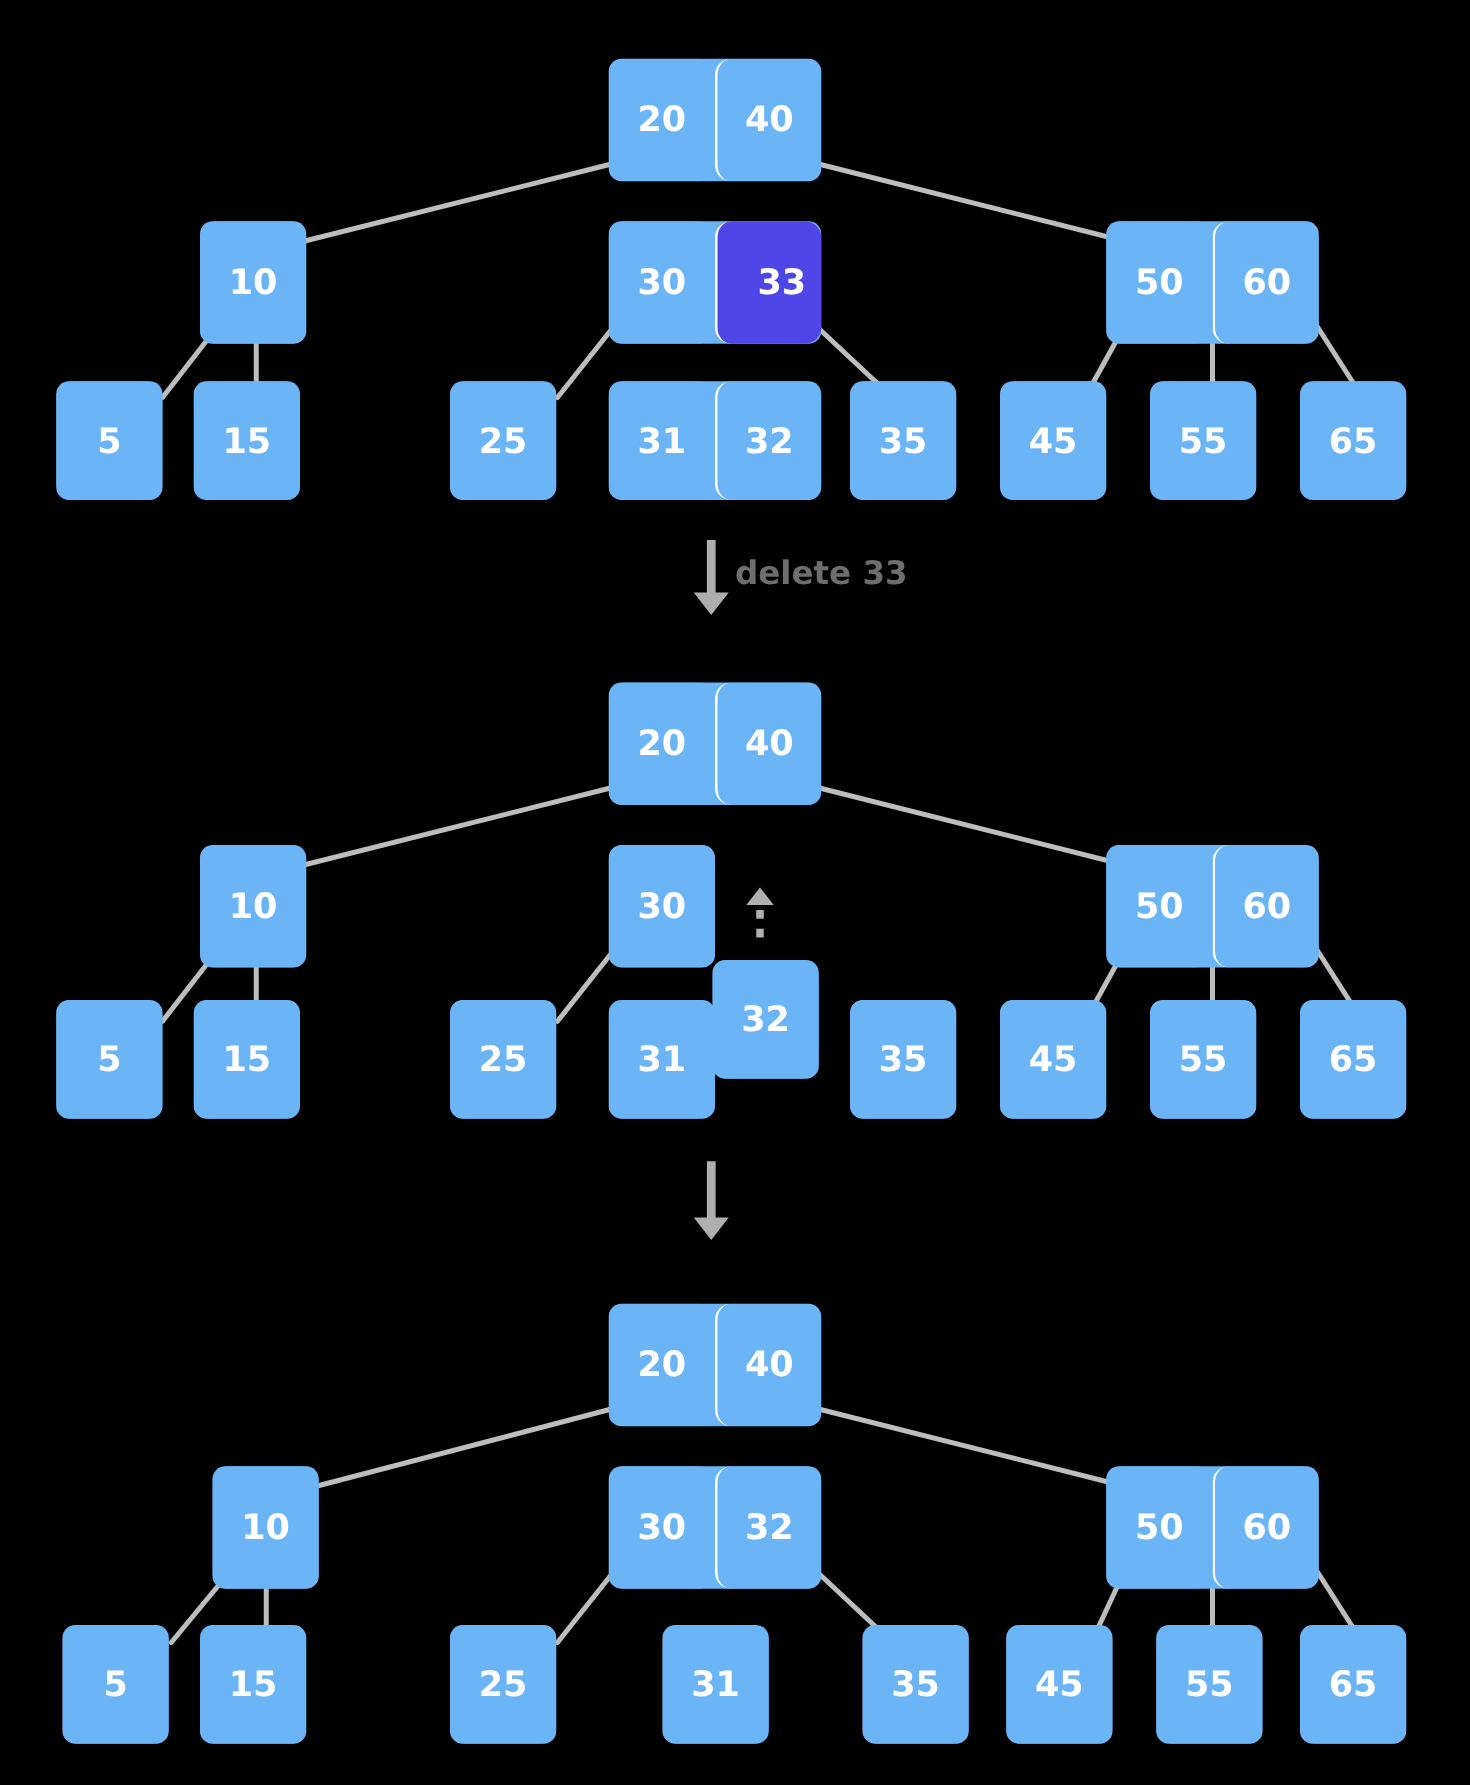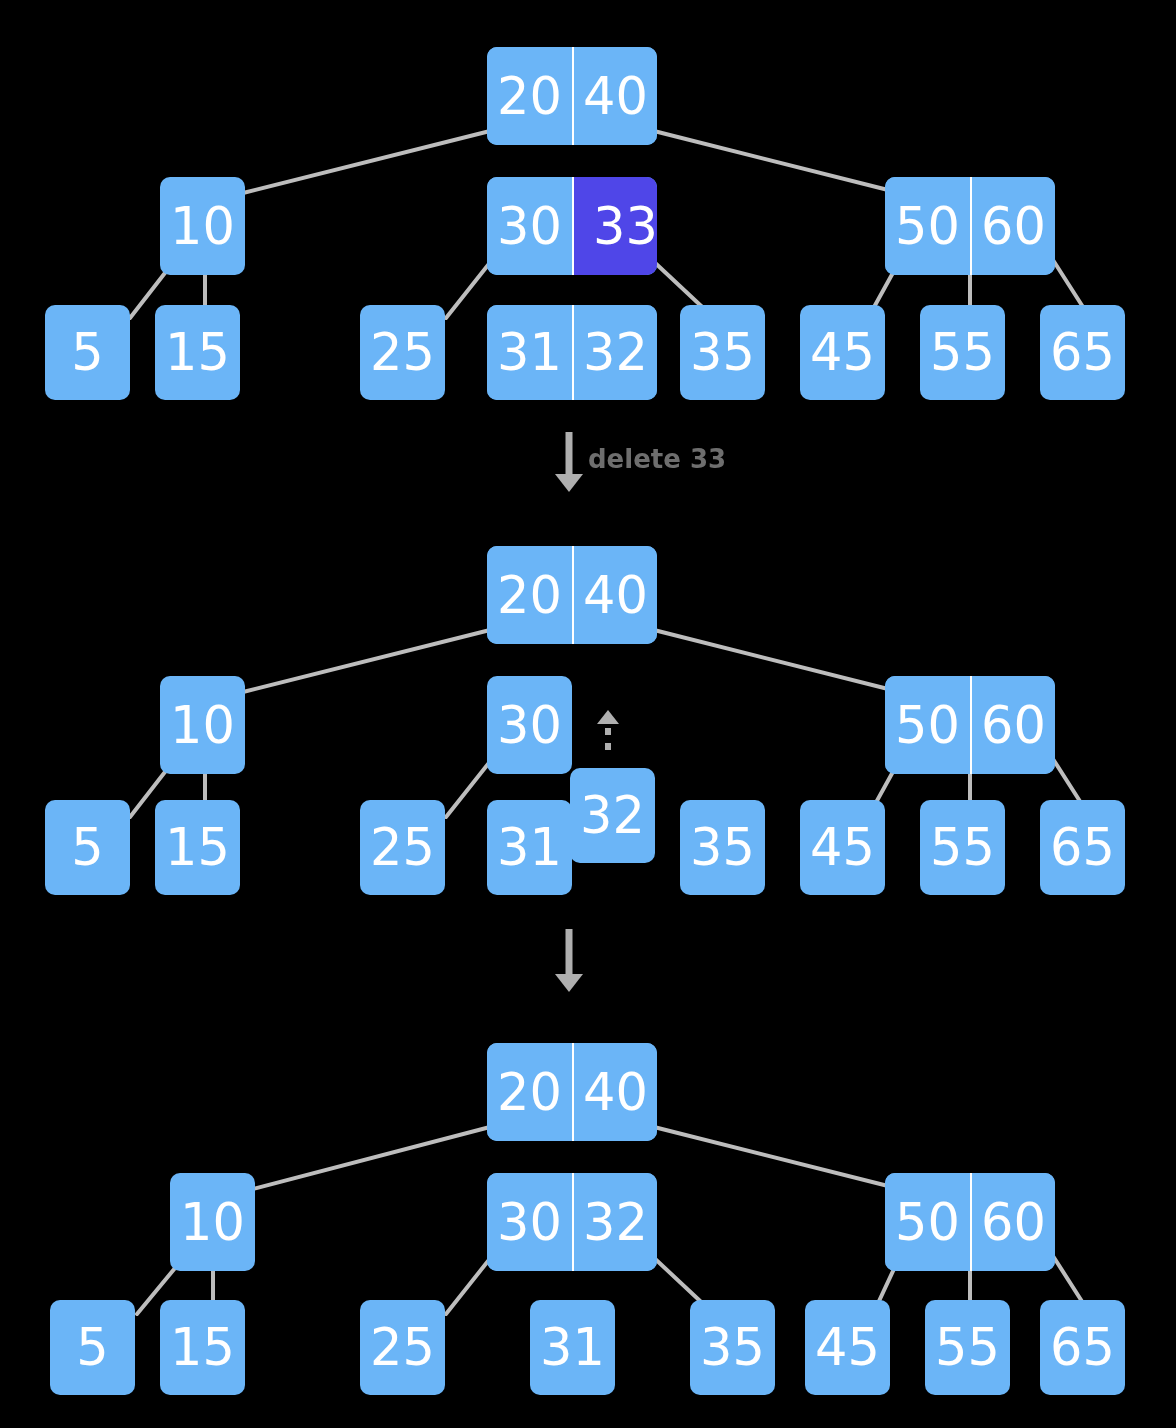--- a/index.html
+++ b/index.html
@@ -33,25 +33,26 @@
     overflow: hidden;
     background: #6BB5F7;
     z-index: 3;
   }
   .cell {
     display: flex;
     align-items: center;
     justify-content: center;
     background: #6BB5F7;
     color: #FFFFFF;
-    font-weight: normal;
-    font-size: 51px;
+    font-weight: bold;
+    font-size: 28px;
     line-height: 1;
     letter-spacing: 0px;
     box-sizing: border-box;
+    border-radius: 13px;
   }
   .cell + .cell {
     border-left: 2px solid #FFFFFF;
   }
   .cell.highlight {
     background: #4F46E8;
   }
   .node.floating {
     z-index: 4;
   }

